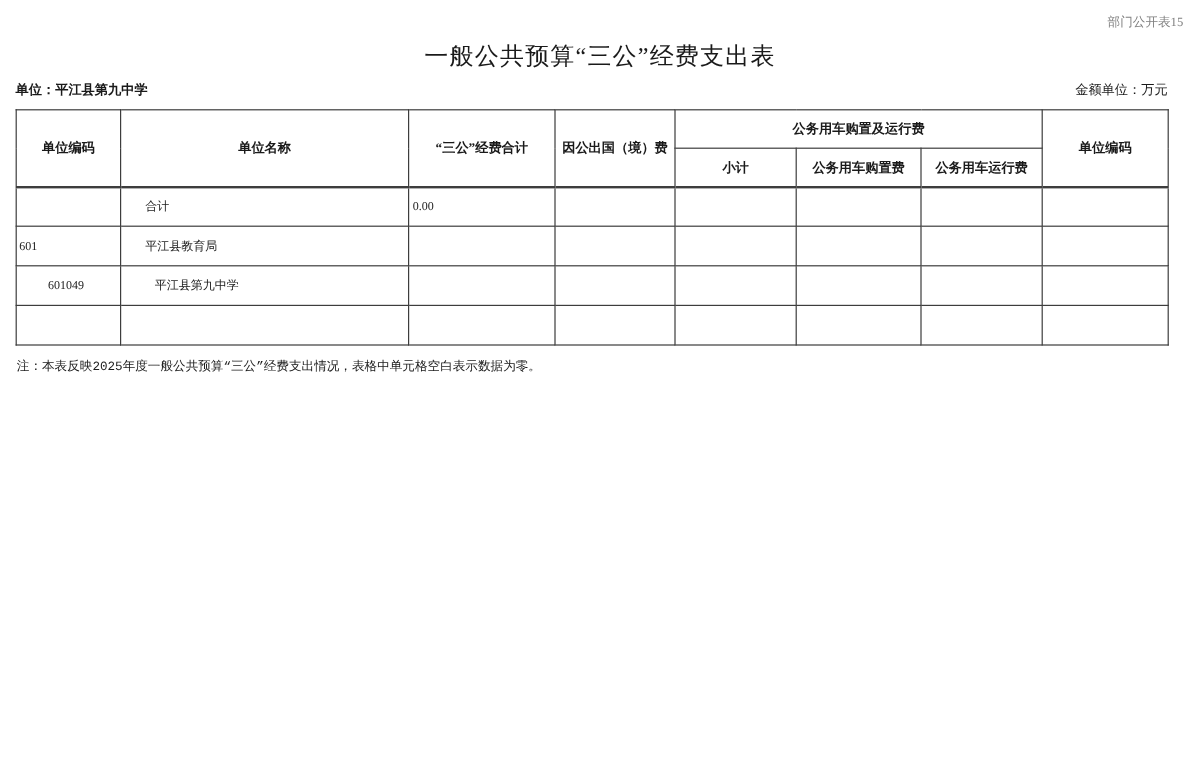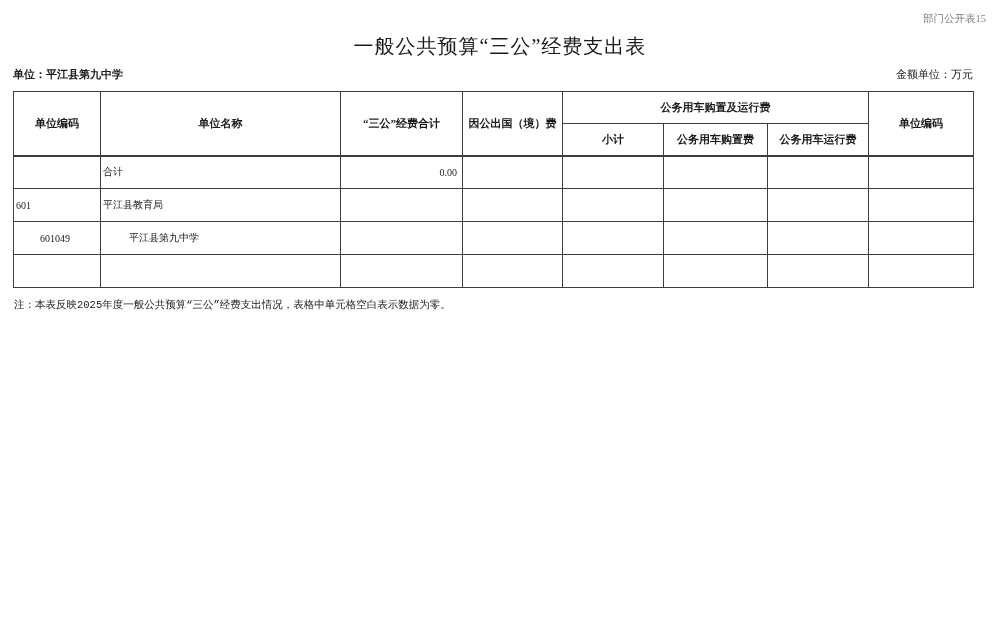--- a/index.html
+++ b/index.html
@@ -64,23 +64,23 @@
   .budget-table tbody tr:first-child td { border-top: 2px solid #3d3d3d; }
   .budget-table td {
     height: 33px;
     font-size: 10px;
     font-weight: normal;
     padding: 0 3px;
     text-align: left;
   }
   td.cell-code { padding-left: 2px; }
   td.cell-code.indent { padding-left: 26px; }
-  td.cell-name { padding-left: 2px; }
+  td.cell-name { padding-left: 20px; }
   td.cell-name.indent { padding-left: 28px; }
-  td.cell-amount { text-align: right; padding-right: 5px; }
+  td.cell-amount { text-align: left; padding-right: 5px; }
   .footnote {
     position: absolute;
     top: 298px;
     left: 14px;
     font-size: 10.5px;
     color: #1a1a1a;
     font-family: Liberation Mono, monospace;
   }
 </style>
 </head>

